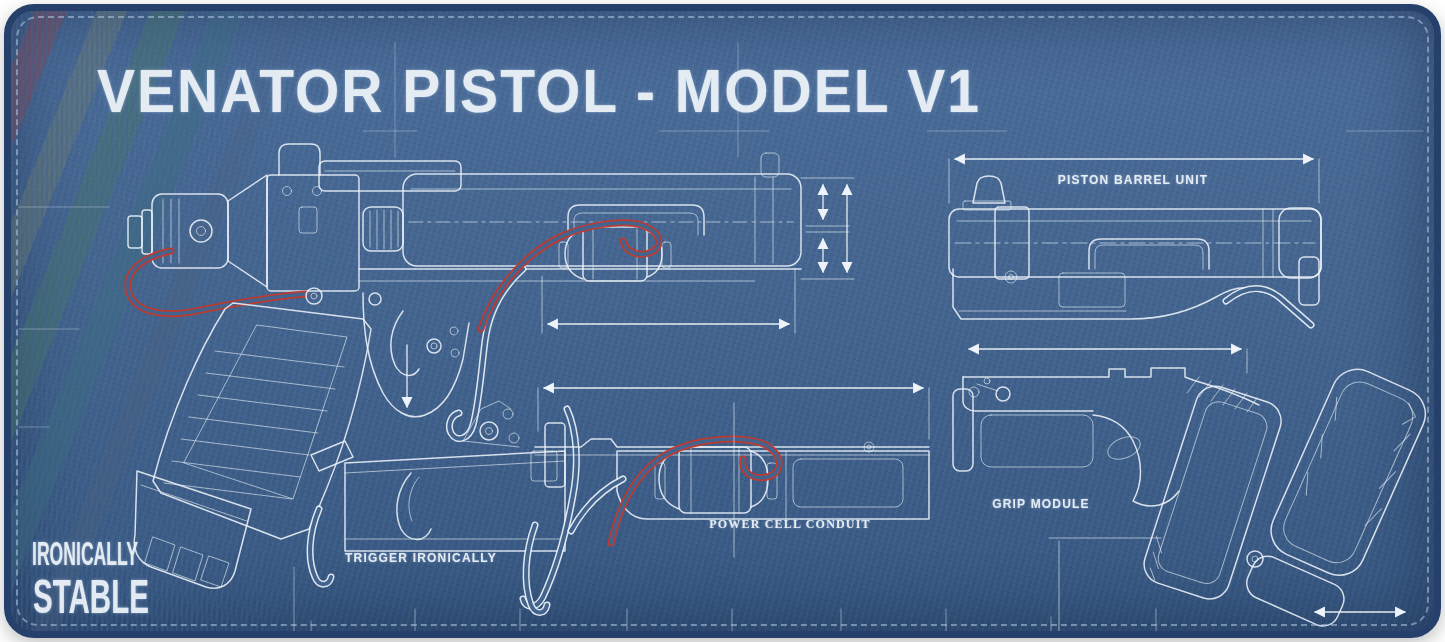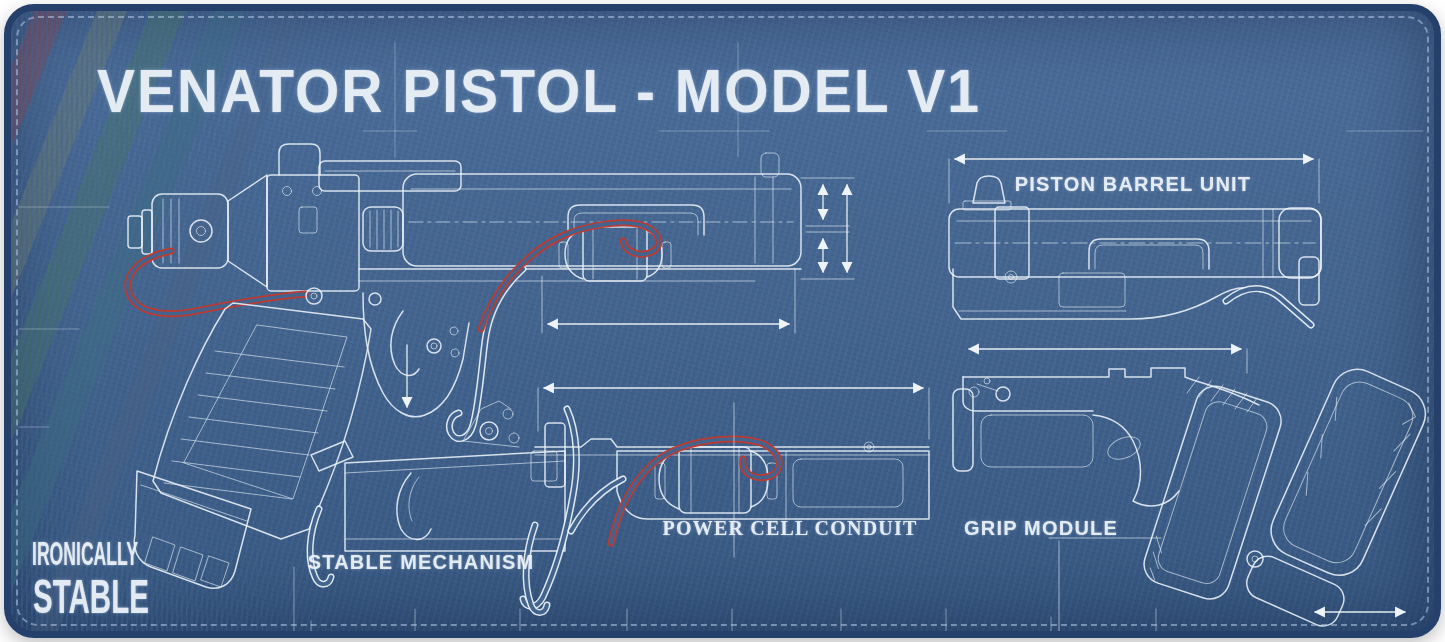--- a/index.html
+++ b/index.html
@@ -38,21 +38,21 @@
     mask:linear-gradient(90deg,#000 0 55%,transparent 95%);
     opacity:.8;
   }
   .stripes:after{content:"";position:absolute;inset:0;
     background:repeating-linear-gradient(90deg, rgba(66,100,142,.45) 0 2px, rgba(0,0,0,0) 2px 5px);}
   .art{position:absolute;left:0;top:0;width:1437px;height:634px;}
   .chalk{position:absolute;color:var(--line);opacity:.95;
     text-shadow:0 0 2px rgba(225,238,255,.5), 0 0 6px rgba(210,230,255,.18);
     white-space:nowrap;font-weight:bold;}
   .title{left:86px;top:44px;font-size:57px;letter-spacing:2px;transform:scaleY(1.08);transform-origin:left top;}
-  .lbl{font-size:20px;letter-spacing:1.2px;transform:translateX(-50%);}
+  .lbl{font-size:12px;letter-spacing:1.2px;transform:translateX(-50%);}
   .logo1{left:21px;top:523px;font-size:22px;transform:scale(.8,1.55);transform-origin:left top;letter-spacing:0;}
   .logo2{left:22px;top:557px;font-size:36px;transform:scale(.82,1.35);transform-origin:left top;letter-spacing:0;}
   
   .ln{fill:none;stroke:var(--line);stroke-width:1.5;stroke-opacity:.88;stroke-linecap:round;stroke-linejoin:round;}
   .thin{stroke-width:1;stroke-opacity:.6;}
   .dim{stroke-width:1.3;stroke-opacity:.95;}
   .g{stroke-width:1;stroke-opacity:.32;}
   .tick{stroke-width:1;stroke-opacity:.45;}
   .dbl{stroke-width:7;stroke-opacity:.92;}
   .cov{fill:none;stroke:var(--mat);stroke-width:4;stroke-opacity:1;stroke-linecap:round;stroke-linejoin:round;}
@@ -295,23 +295,23 @@
           <path class="ln thin" d="M1370,400 l-8,22 M1372,440 l-8,22 M1374,480 l-8,22"></path>
           <path class="ln thin" d="M1288,396 l8,22 M1290,436 l8,22 M1292,476 l8,22"></path>
           <rect class="ln" x="1280" y="568" width="98" height="44" rx="16"></rect>
         </g>
         <path class="ln dim" marker-start="url(#mA)" marker-end="url(#mA)" d="M1304,601 H1394"></path>
       </g>
     </svg>
 
     <div class="chalk title">VENATOR PISTOL - MODEL V1</div>
     <div class="chalk lbl" style="left:1122px;top:162px;">PISTON BARREL UNIT</div>
-    <div class="chalk lbl" style="left:410px;top:540px;">STABLE MECHANISM</div>
+    <div class="chalk lbl" style="left:410px;top:540px;">TRIGGER IRONICALLY</div>
     <div class="chalk lbl" style="left:779px;top:506px;font-family:Liberation Serif, serif;">POWER CELL CONDUIT</div>
-    <div class="chalk lbl" style="left:1030px;top:506px;">GRIP MODULE</div>
+    <div class="chalk lbl" style="left:1030px;top:486px;">GRIP MODULE</div>
 
     <div>
       <div class="chalk logo1">IRONICALLY</div>
       <div class="chalk logo2">STABLE</div>
     </div>
 
     <div class="stitch"></div>
   </div>
 </div>
 

